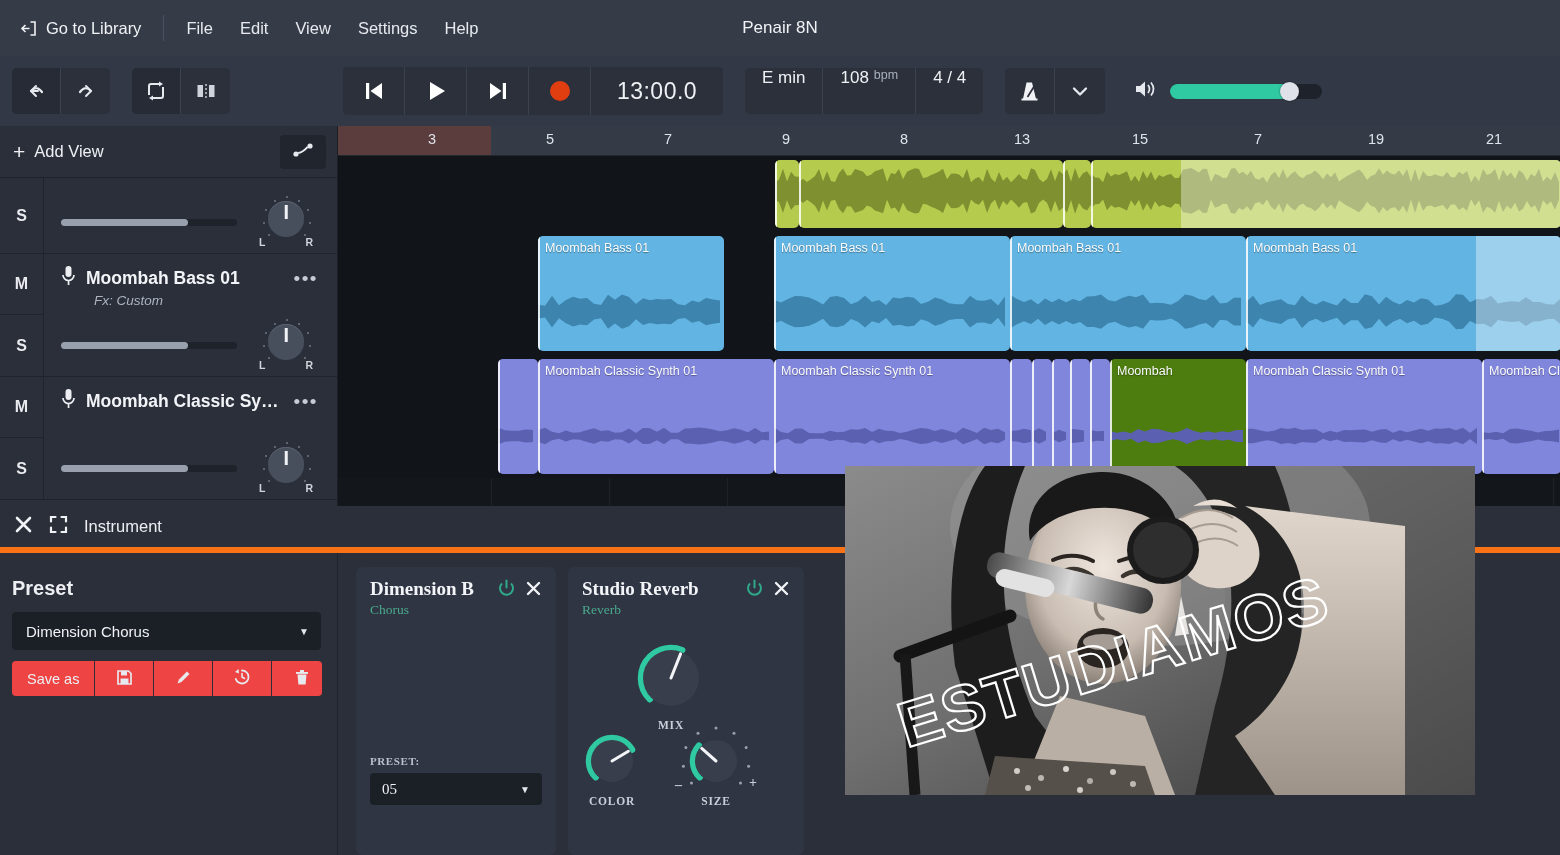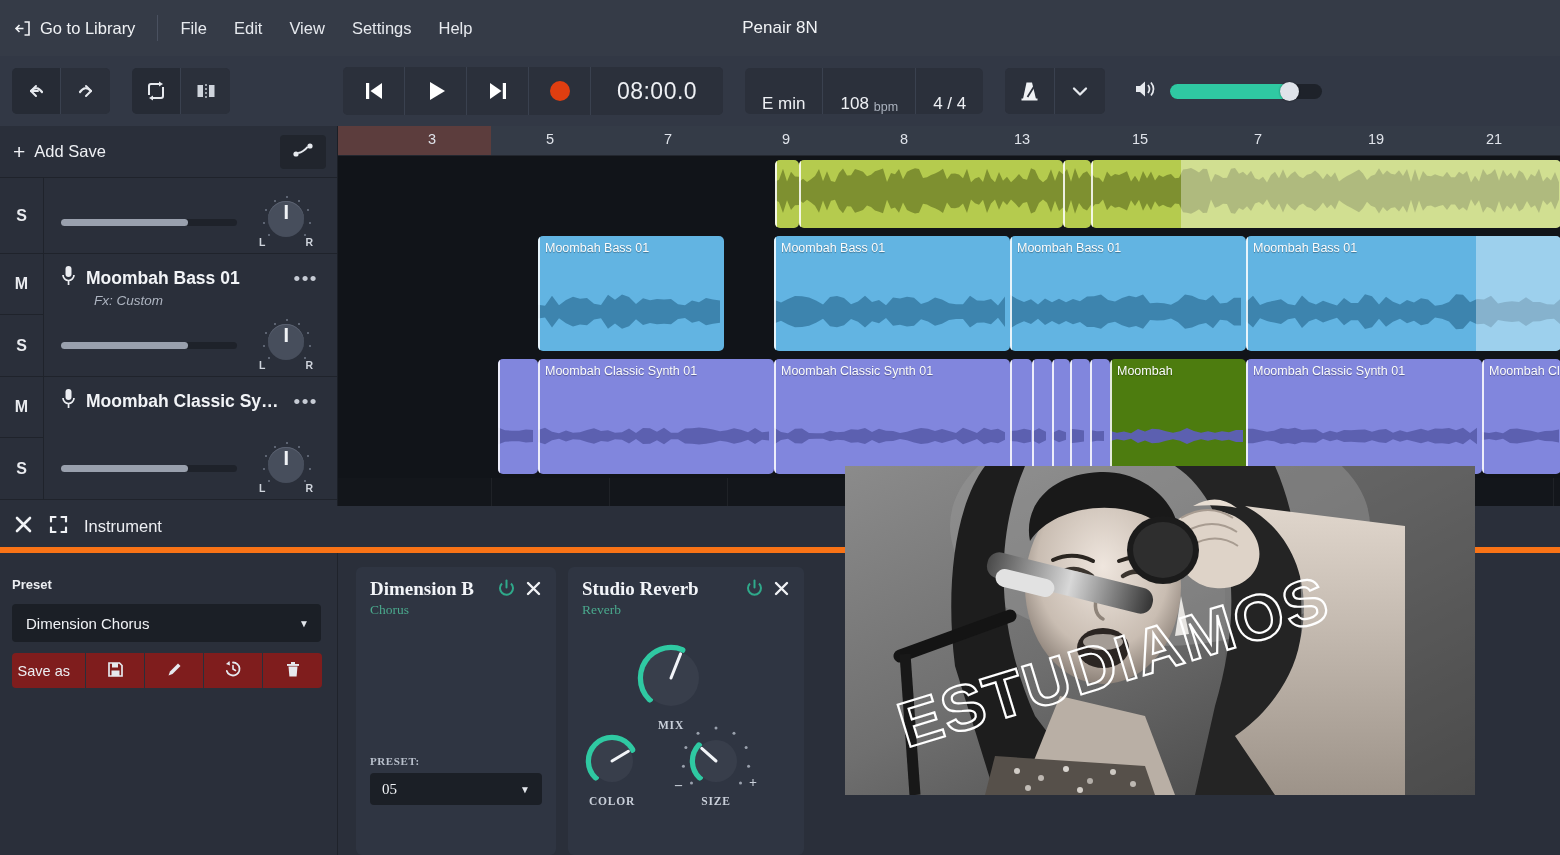--- a/index.html
+++ b/index.html
@@ -10,21 +10,21 @@
     color: #e8eaee;
     overflow: hidden;
   }
   #app { position: relative; width: 1560px; height: 855px; }
 
   
   .menubar {
     position: absolute; left: 0; top: 0; width: 1560px; height: 56px;
     background: #353b47; display: flex; align-items: center;
   }
-  .menu-left { display: flex; align-items: center; padding-left: 14px; }
+  .menu-left { display: flex; align-items: center; padding-left: 20px; }
   .go-lib { display: flex; align-items: center; gap: 9px; font-size: 16.5px; color: #f0f2f5; cursor: pointer; }
   .go-lib svg { display:block; }
   .menu-divider { width: 1px; height: 26px; background: #4a5160; margin: 0 22px; }
   .menu-items { display: flex; gap: 27px; font-size: 16.5px; color: #e6e9ee; }
   .menu-items span { cursor: pointer; }
   .proj-title {
     position: absolute; left: 0; top: 0; width: 1560px; height: 56px;
     display: flex; align-items: center; justify-content: center;
     font-size: 17px; color: #f0f2f5; pointer-events: none;
   }
@@ -46,21 +46,21 @@
   .grp-loop { margin-left: 22px; }
   .grp-play { margin-left: 113px; }
   .grp-play .tbtn { width: 62px; height: 48px; }
   .time-display {
     min-width: 132px; height: 48px; display: flex; align-items: center; justify-content: center;
     font-size: 23px; color: #eef0f4; letter-spacing: 0.5px; background: #2b303b;
     font-family: "Liberation Sans", sans-serif;
   }
   .grp-key { margin-left: 22px; }
   .keycell {
-    height: 46px; display: flex; align-items: flex-end; justify-content: center; gap: 5px;
+    height: 46px; display: flex; align-items: flex-start; justify-content: center; gap: 5px;
     padding: 0 17px; border-right: 1px solid #3a414f; font-size: 17px; color: #eef0f4; cursor: pointer;
   }
   .keycell:last-child { border-right: none; }
   .keycell .sub { font-size: 12.5px; color: #aab1bd; }
   .grp-metro { margin-left: 22px; }
   .grp-metro .tbtn { width: 50px; }
   .vol-wrap { display: flex; align-items: center; gap: 13px; margin-left: 28px; }
   .vol-track {
     position: relative; width: 152px; height: 15px; border-radius: 8px; background: #1e222a;
     cursor: pointer;
@@ -146,27 +146,27 @@
 
   
   .bottom { position: absolute; left: 0; top: 506px; width: 1560px; height: 349px; background: #2a2f3a; }
   .bp-head {
     height: 47px; display: flex; align-items: center; gap: 16px; padding-left: 14px;
     border-bottom: 6px solid #f97316;
   }
   .bp-title { font-size: 16.5px; color: #eceef2; }
   .bp-body { display: flex; height: 302px; }
   .preset-col { width: 338px; padding: 24px 16px 0 12px; border-right: 1px solid #1f232b; background: #2a2f3a; }
-  .preset-lbl { font-size: 13px; font-weight: bold; color: #eceef2; margin-bottom: 12px; }
+  .preset-lbl { font-size: 20px; font-weight: bold; color: #eceef2; margin-bottom: 12px; }
   .preset-select {
     position: relative; height: 38px; background: #1b1f26; border-radius: 4px;
     display: flex; align-items: center; padding: 0 14px; font-size: 15px; color: #f0f2f5; cursor: pointer;
   }
   .caret { position: absolute; right: 12px; font-size: 10px; color: #e3e6eb; }
-  .preset-actions { display: flex; margin-top: 11px; background: #7f1d1d; border-radius: 4px; overflow: hidden; width: 310px; justify-content: flex-end; }
+  .preset-actions { display: flex; margin-top: 11px; background: #ef4444; border-radius: 4px; overflow: hidden; width: 310px; }
   .pa-btn {
     flex: 0 0 auto; height: 35px; display: flex; align-items: center; justify-content: center;
     border-right: 1px solid #2a2f3a; cursor: pointer; font-size: 14.5px; color: #eceef2;
   }
   .pa-btn.lbl { padding: 0 15px; }
   .pa-btn.ico { width: 59px; }
   .pa-btn:last-child { border-right: none; }
 
   .fx-area { flex: 1; position: relative; padding: 14px 0 0 18px; display: flex; gap: 12px; }
   .fx-mod { width: 200px; background: #2f3542; border-radius: 6px; padding: 12px 14px; position: relative; font-family: Liberation Serif, serif; }
@@ -290,21 +290,21 @@
             </svg>
         </span>
       </div>
       <div class="tbtn">
         <span>
           <svg width="26" height="26" viewBox="0 0 26 26">
               <circle cx="13" cy="13" r="10" fill="#e03e10"></circle>
             </svg>
         </span>
       </div>
-      <div class="time-display">08:00.0</div>
+      <div class="time-display">13:00.0</div>
     </div>
 
     <div class="tgroup grp-key">
       <div class="keycell">
         <span>E min</span>
       </div>
       <div class="keycell">
         <span>108</span>
         <span class="sub">bpm</span>
       </div>
@@ -344,21 +344,21 @@
         <div class="vol-fill" id="volFill" style="width: 78%;"></div>
         <div class="vol-thumb" id="volThumb" style="left: calc(78% - 9px);"></div>
       </div>
     </div>
   </div>
 
   <div class="track-head-col">
     <div class="addtrack-row">
       <div class="addtrack">
         <span class="plus-ico">+</span>
-        <span>Add Save</span>
+        <span>Add View</span>
       </div>
       <div class="auto-btn">
         <span>
           <svg width="24" height="20" viewBox="0 0 24 20">
             <circle cx="5" cy="14" r="2.6" fill="#e6e9ee"></circle>
             <circle cx="19" cy="6" r="2.6" fill="#e6e9ee"></circle>
             <path d="M7.2 13 q5 -1 9.5 -6.2" fill="none" stroke="#e6e9ee" stroke-width="2"></path>
           </svg>
         </span>
       </div>

